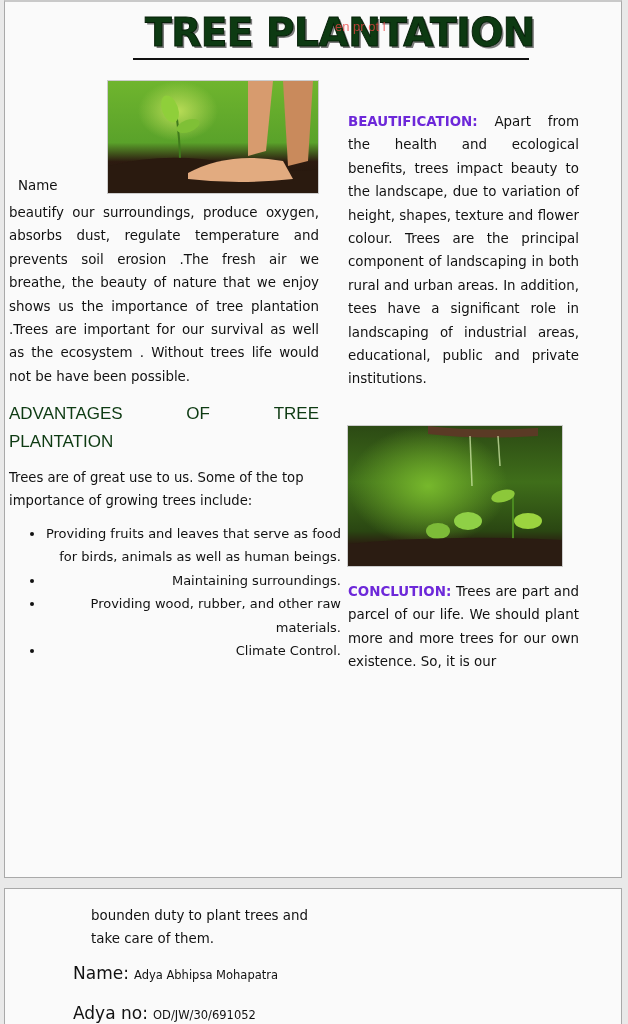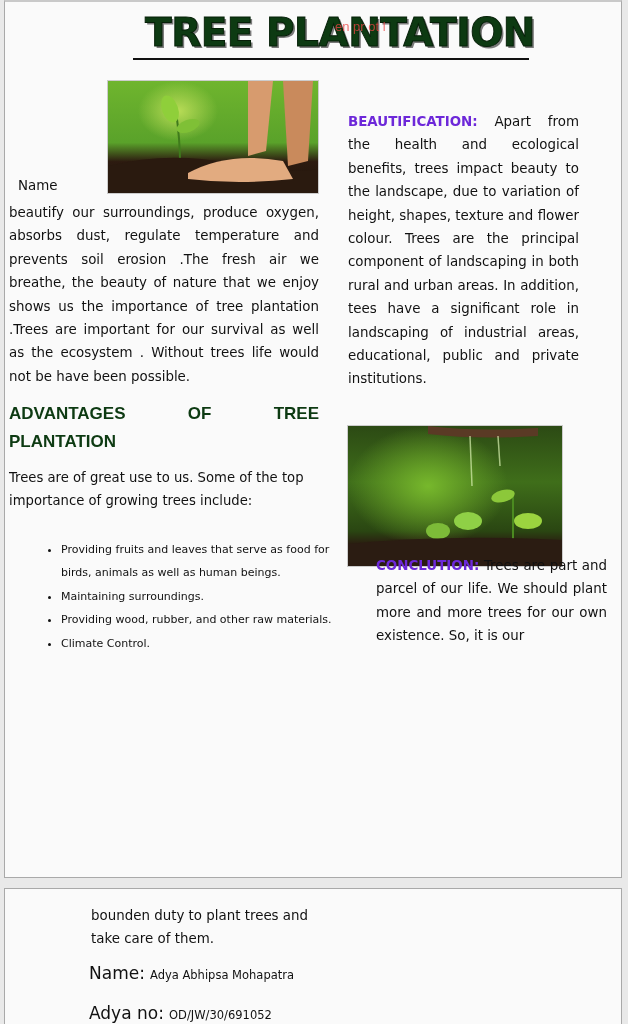--- a/index.html
+++ b/index.html
@@ -57,41 +57,41 @@
     font-family:"DejaVu Sans", sans-serif;
     font-size:13.4px; line-height:23.4px;
     text-align:justify;
   }
   .text p { margin:0; }
   .lead-word { position:absolute; left:13px; top:176px; font-size:13.4px; }
 
   #intro { left:4px; top:199px; width:310px; }
   #adv-heading {
     position:absolute; left:4px; top:398px; width:310px;
-    font-family:"Liberation Sans", sans-serif; font-weight:bold;
+    font-family:"Liberation Sans", sans-serif; font-weight:normal;
     font-size:17px; line-height:28px; color:#0d3a12;
     text-align:justify; text-align-last:left;
   }
   #adv-heading .l1 { display:flex; justify-content:space-between; }
   #adv-intro { left:4px; top:464px; width:312px; font-size:13.2px; line-height:23.4px; text-align:left; }
   #adv-list {
     position:absolute; left:18px; top:520px; width:296px;
-    margin:16px; padding:0 0 0 22px;
+    margin:0; padding:0 0 0 22px;
     font-family:"DejaVu Sans", sans-serif;
-    font-size:11px; line-height:23.4px;
+    font-size:13px; line-height:23.4px;text-align:right;
   }
   #adv-list li { margin:0; padding:0; }
 
   #beaut { left:343px; top:108px; width:231px; }
   .label-green { color:#6d28d9; font-weight:bold; }
-  #concl { left:343px; top:552px; width:231px;margin-left:28px; }
+  #concl { left:343px; top:578px; width:231px; }
 
   #p2-text { left:86px; top:15px; width:232px; text-align:left; }
   .name-line {
-    position:absolute; left:84px;
+    position:absolute; left:68px;
     font-family:"DejaVu Sans", sans-serif;
   }
   .name-line .k { font-size:17px; }
   .name-line .v { font-size:11.5px; }
   #name-line { top:74px; }
   #regt-line { top:114px; }
 </style>
 </head>
 <body>
 

